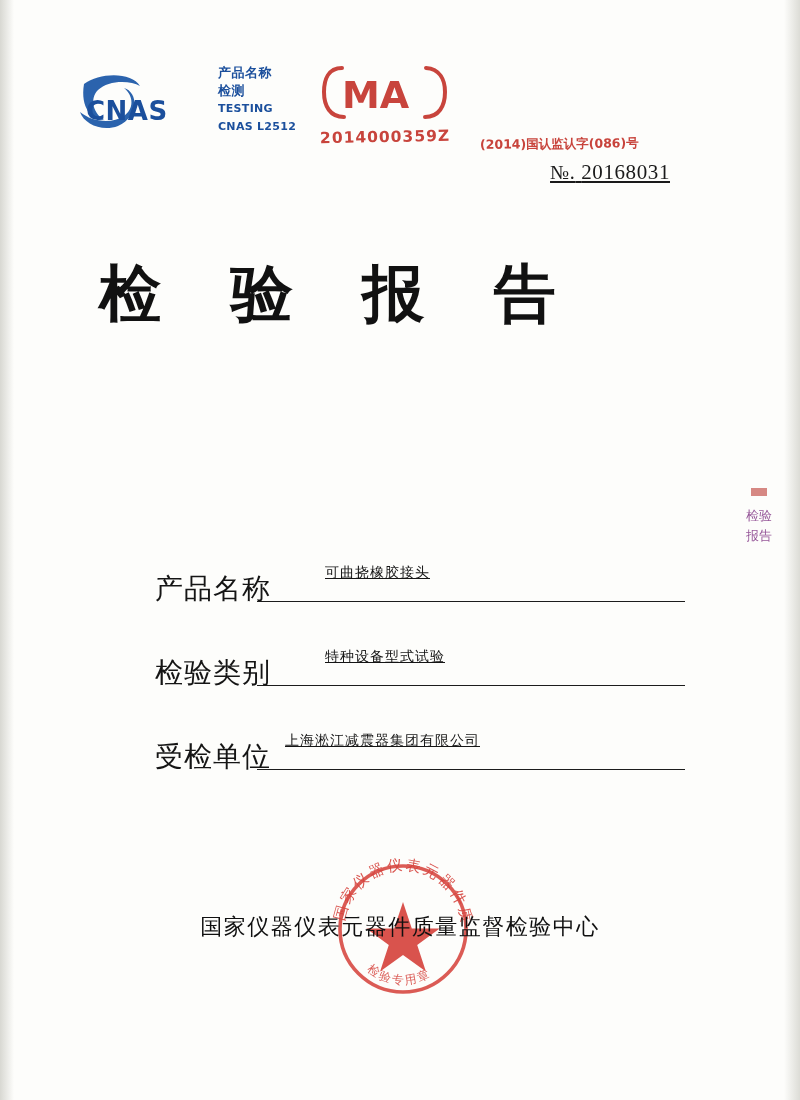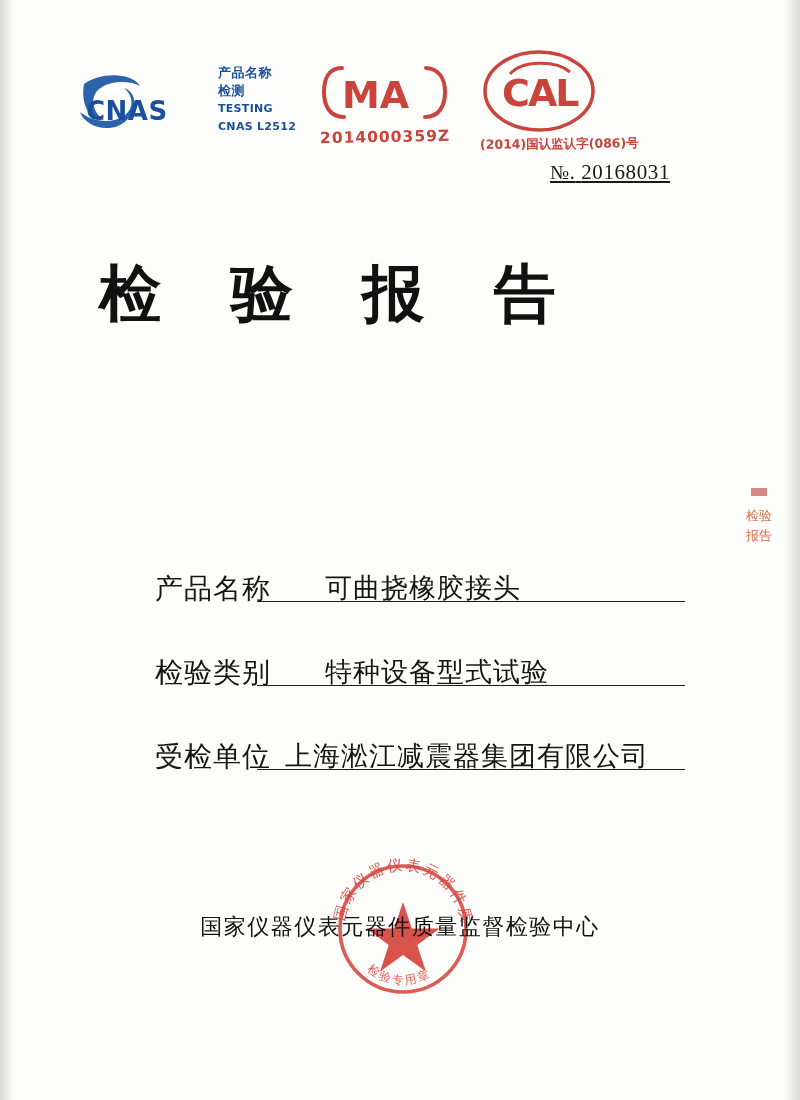--- a/index.html
+++ b/index.html
@@ -188,26 +188,27 @@
   .field-line {
     position: absolute;
     left: 102px;
     right: 0;
     top: 41px;
     border-bottom: 1.6px solid #1c1c1c;
   }
   .field-value {
     position: absolute;
     left: 130px;
-    top: 10px;
-    font-family: "DejaVu Sans", sans-serif;
-    font-size: 27px;
+    top: 4px;
+    font-family: "DejaVu Sans", sans-serif;
+    font-size: 14px;
     letter-spacing: 1px;
     color: #151515;
     white-space: nowrap;
+    text-decoration: underline;
   }
   .field-row.center .field-value {
     left: 170px;
   }
 
   
   .org-name {
     position: absolute;
     left: 0;
     top: 912px;
@@ -226,21 +227,21 @@
     height: 162px;
     pointer-events: none;
   }
 
   
   .side-mark {
     position: absolute;
     right: 28px;
     top: 488px;
     width: 26px;
-    color: #c2410c;
+    color: #701a75;
     font-family: "DejaVu Sans", sans-serif;
     font-size: 13px;
     line-height: 20px;
     text-align: center;
     opacity: 0.75;
   }
   .side-mark .bar {
     display: block;
     width: 16px;
     height: 8px;
@@ -277,27 +278,20 @@
         <svg viewBox="0 0 126 56" width="126" height="56" xmlns="http://www.w3.org/2000/svg">
           <path d="M20 4 C6 4, 2 16, 2 28 C2 42, 8 53, 22 53" stroke="#c8443c" stroke-width="4" fill="none" stroke-linecap="round"></path>
           <path d="M104 4 C118 5, 123 16, 123 28 C123 42, 117 53, 103 53" stroke="#c8443c" stroke-width="4" fill="none" stroke-linecap="round"></path>
           <text x="20" y="44" font-family="DejaVu Sans, sans-serif" font-size="38" font-weight="bold" fill="#c8443c">MA</text>
         </svg>
       </div>
       <div class="ma-num">2014000359Z</div>
     </div>
 
     <div class="cal-block">
-      <div class="cal-circle">
-        <svg viewBox="0 0 118 86" width="118" height="86" xmlns="http://www.w3.org/2000/svg">
-          <ellipse cx="59" cy="43" rx="54" ry="39" stroke="#c8443c" stroke-width="3.5" fill="none"></ellipse>
-          <path d="M30 26 C42 12, 76 12, 90 24" stroke="#c8443c" stroke-width="3" fill="none"></path>
-          <text x="22" y="58" font-family="DejaVu Sans, sans-serif" font-size="38" font-weight="bold" fill="#c8443c" letter-spacing="-2">CAL</text>
-        </svg>
-      </div>
       <div class="cal-num">(2014)国认监认字(086)号</div>
     </div>
   </div>
 
   <div class="report-no">
     <span class="no-label">№.</span>
     <span>20168031</span>
   </div>
 
   <div class="title">检 验 报 告</div>

